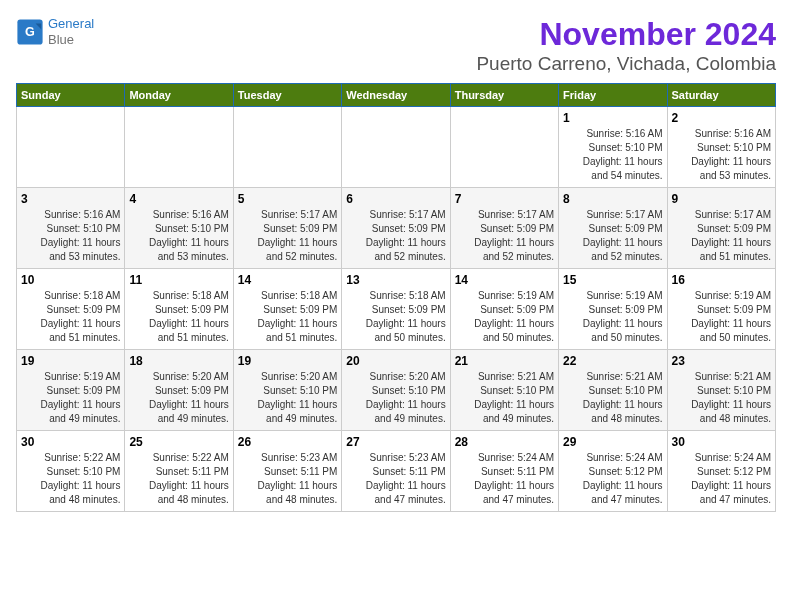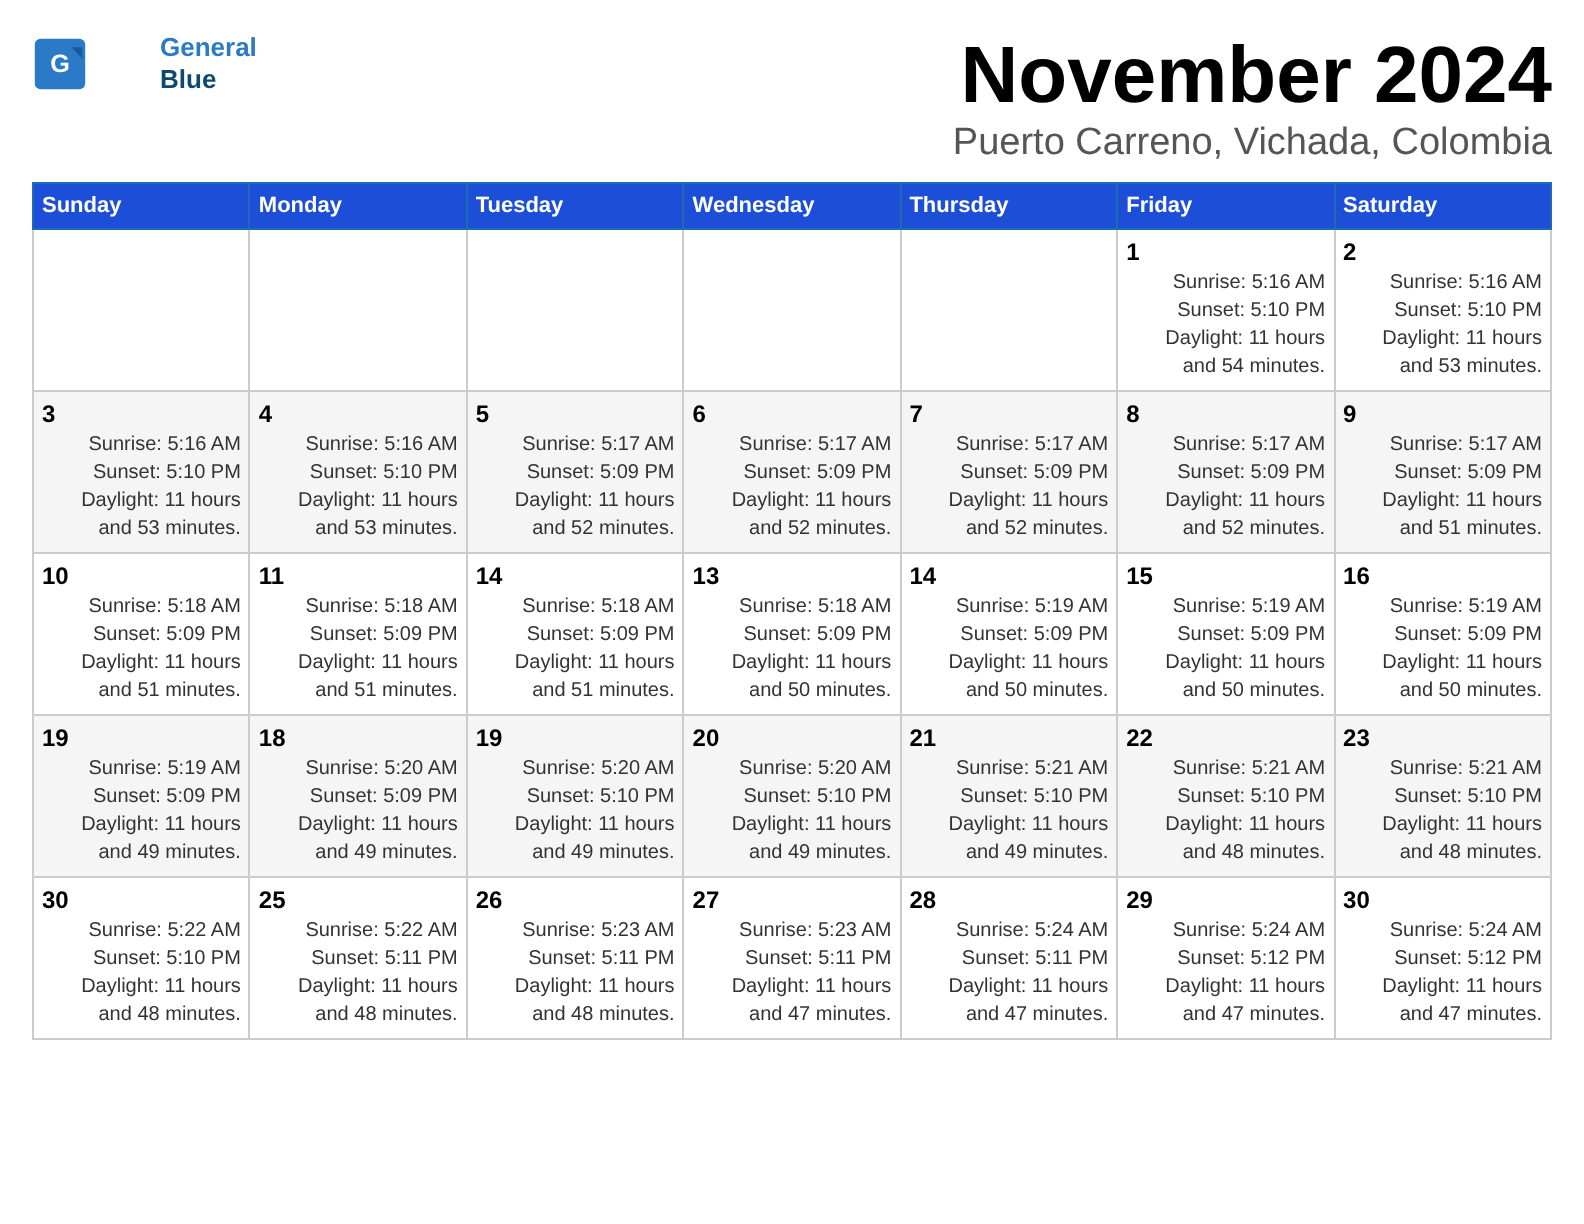--- a/index.html
+++ b/index.html
@@ -16,51 +16,50 @@
       align-items: flex-start;
       margin-bottom: 8px;
     }
     .logo {
       display: flex;
       align-items: center;
       gap: 4px;
     }
     .logo-text {
       font-size: 13px;
-      font-weight: bold;
+      font-weight: normal;
       color: #333;
       line-height: 1.2;
-      margin-left: 32px;
     }
     .logo-text span {
       color: #2a7ac7;
     }
     .logo-icon {
       width: 28px;
       height: 28px;
     }
     .title-block {
       text-align: right;
     }
     .month-title {
-      font-size: 40px;
+      font-size: 32px;
       font-weight: bold;
-      color: #000000;
+      color: #6d28d9;
     }
     .location {
       font-size: 19px;
       color: #555;
     }
     .calendar {
       width: 100%;
       border-collapse: collapse;
       font-size: 10.5px;
     }
     .calendar th {
-      background: #1d4ed8;
+      background: #4d7c0f;
       color: #fff;
       padding: 5px 4px;
       text-align: left;
       font-size: 11px;
       font-weight: bold;
       border: 1px solid #1e6ab5;
     }
     .calendar td {
       border: 1px solid #ccc;
       vertical-align: top;
@@ -94,21 +93,21 @@
 <div class="header">
   <div class="logo">
     <svg class="logo-icon" viewBox="0 0 40 40">
       <rect x="2" y="2" width="36" height="36" rx="4" fill="#2a7ac7"></rect>
       <text x="20" y="26" text-anchor="middle" fill="white" font-size="18" font-weight="bold" font-family="Arial">G</text>
       <polygon points="28,8 36,8 36,16" fill="#1a5a9a"></polygon>
     </svg>
     <div>
       <div class="logo-text">
         <span>General</span><br>
-        <span style="color:#0c4a6e;">Blue</span>
+        <span style="color:#737373;">Blue</span>
       </div>
     </div>
   </div>
   <div class="title-block">
     <div class="month-title">November 2024</div>
     <div class="location">Puerto Carreno, Vichada, Colombia</div>
   </div>
 </div>
 
 <table class="calendar">

